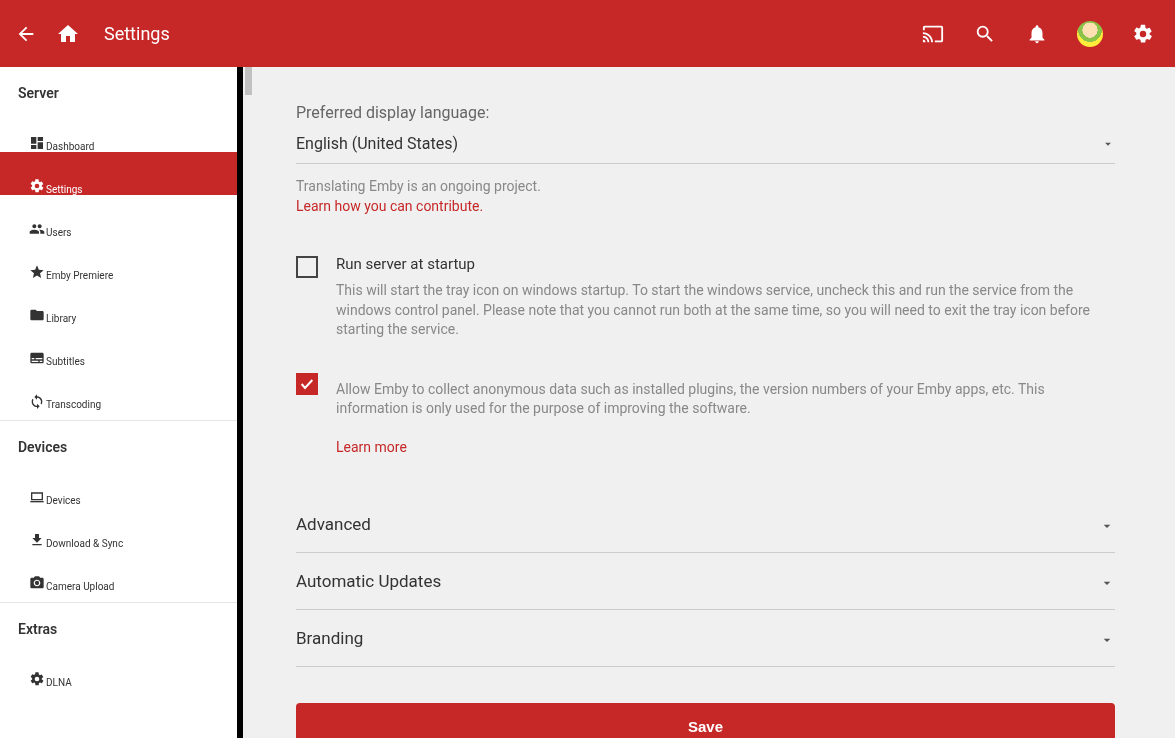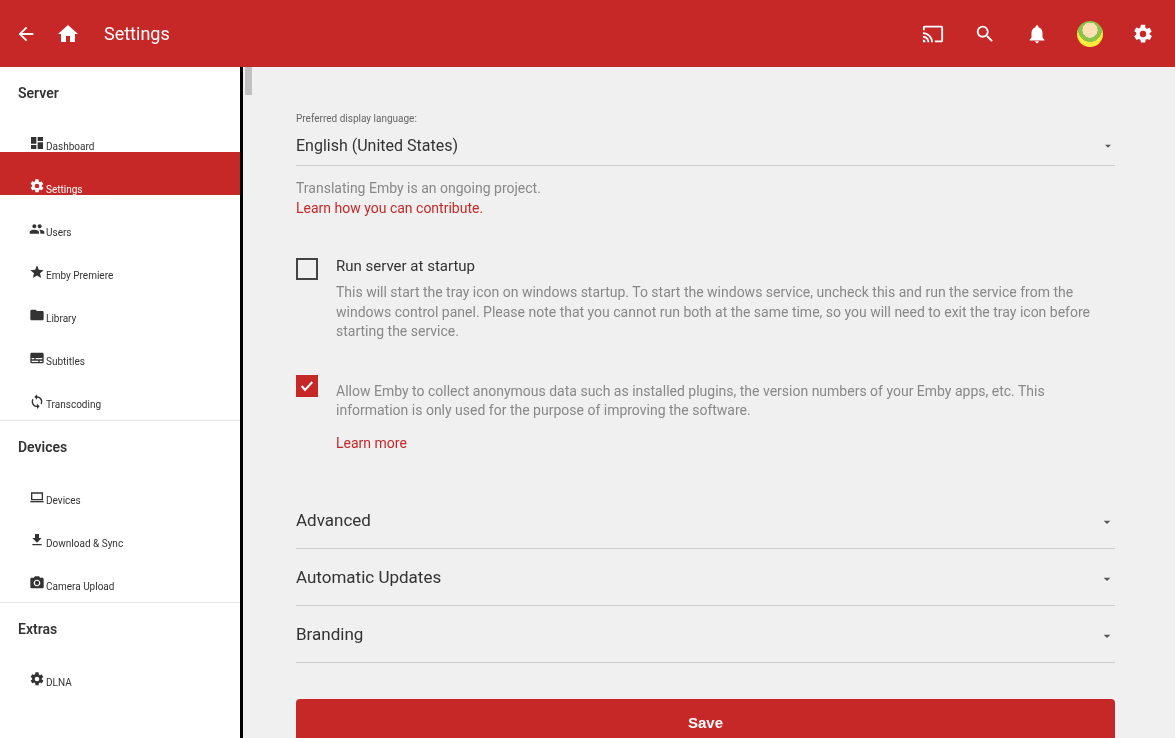--- a/index.html
+++ b/index.html
@@ -26,21 +26,21 @@
   .topbar-right { display: flex; align-items: center; gap: 28px; padding-right: 6px; }
   .icon-btn { width: 24px; height: 24px; display: flex; align-items: center; justify-content: center; cursor: pointer; }
   .icon-btn svg { fill: #fff; }
 
   
   .body-wrap { display: flex; height: calc(738px - 67px); }
   .sidebar {
     width: 243px;
     background: #fff;
     overflow-y: auto;
-    border-right: 3px solid #000000;
+    border-right: 6px solid #000000;
     flex-shrink: 0;
   }
   .scrolltrack {
     width: 11px;
     background: #f0f0f0;
     position: relative;
     flex-shrink: 0;
   }
   .scrolltrack::before {
     content: "";
@@ -74,21 +74,21 @@
     font-size: 10px;
     color: #333;
     cursor: pointer;
   }
   .sidebar-item.active { background: #c62828; color: #fff; }
   .sidebar-item .s-icon { width: 18px; height: 18px; display:flex; align-items:center; justify-content:center; }
   .sidebar-item .s-icon svg { fill: #333; }
   .sidebar-item.active .s-icon svg { fill: #fff; }
 
   
-  .field-label { font-size: 10px; color: #666; margin-bottom: 8px; margin-top: 10px; }
+  .field-label { font-size: 16px; color: #666; margin-bottom: 8px; }
   .select-row {
     display: flex;
     justify-content: space-between;
     align-items: center;
     border-bottom: 1px solid #ccc;
     padding: 4px 0 10px 0;
     font-size: 16px;
     color: #333;
     cursor: pointer;
   }
@@ -313,21 +313,21 @@
 
     
     <div class="check-row">
       <div class="checkbox checked">
         <svg width="16" height="16" viewBox="0 0 24 24" fill="none" stroke-width="3">
             <polyline points="4 12 9 18 20 6"></polyline>
           </svg>
       </div>
       <div class="check-body">
         <div class="check-desc">Allow Emby to collect anonymous data such as installed plugins, the version numbers of your Emby apps, etc. This information is only used for the purpose of improving the software.</div>
-        <a class="link" style="margin-top:14px;">Learn more</a>
+        <a class="link" style="margin-top:20px;">Learn more</a>
       </div>
     </div>
 
     
     <div class="sections-wrap">
       <div class="section-row">
         <span>Advanced</span>
         <svg width="16" height="16" viewBox="0 0 24 24">
             <path d="M7 10l5 5 5-5z" fill="#555"></path>
           </svg>

